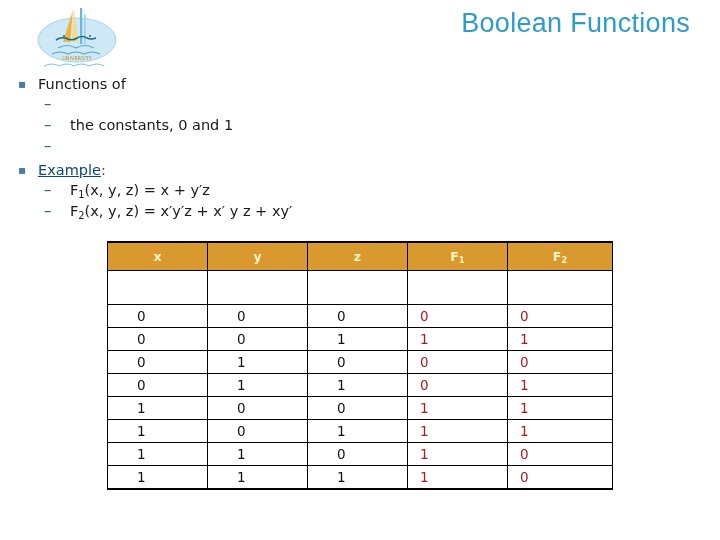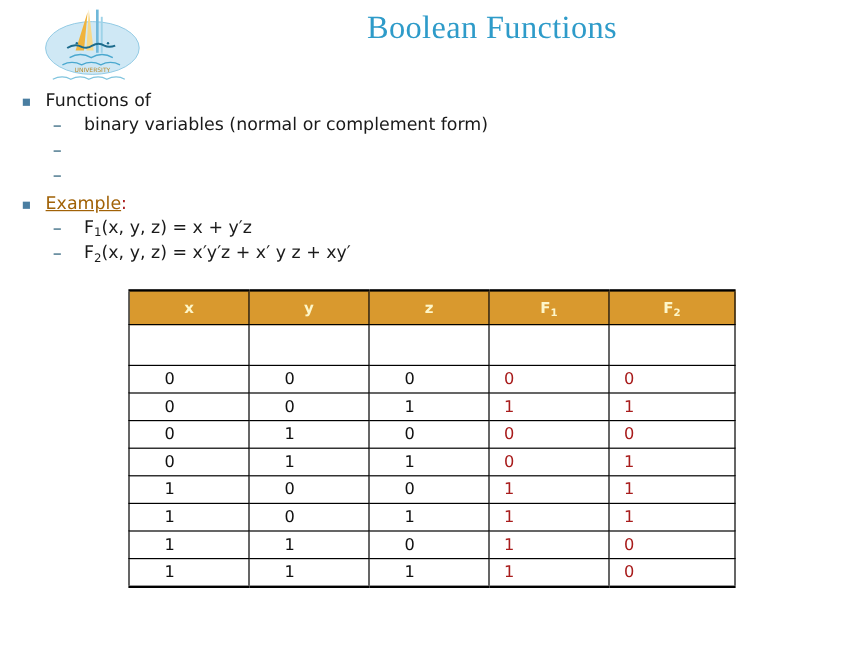--- a/index.html
+++ b/index.html
@@ -23,22 +23,22 @@
     width: 94px;
     height: 70px;
   }
 
   
   #slide-title {
     position: absolute;
     left: 130px;
     top: 8px;
     width: 560px;
-    text-align: center;
-    font-family: Liberation Serif, serif;
+    text-align: right;
+    font-family: Liberation Sans, sans-serif;
     font-size: 27px;
     color: #2e9bc9;
     letter-spacing: 0.3px;
     white-space: nowrap;
   }
 
   
   #body {
     position: absolute;
     left: 0px;
@@ -73,21 +73,21 @@
   }
   .lvl2 .dash {
     position: absolute;
     left: 44px;
     top: 0px;
     color: #33667f;
     font-size: 15px;
     line-height: 21px;
   }
   .example-kw {
-    color: #a16207;
+    color: #0c4a6e;
     text-decoration: underline;
     font-weight: normal;
   }
   sub {
     font-size: 0.68em;
     vertical-align: baseline;
     position: relative;
     top: 0.28em;
   }
 
@@ -153,25 +153,25 @@
 
 <div id="body">
 
   <div class="lvl1">
     <span class="bullet">▪</span>
     <span>Functions of</span>
   </div>
 
   <div class="lvl2">
     <span class="dash">–</span>
-    <span>binary variables (normal or complement form)</span>
-  </div>
-
-  <div class="lvl2">
-    <span class="dash">–</span>
+  </div>
+
+  <div class="lvl2">
+    <span class="dash">–</span>
+    <span>the constants, 0 and 1</span>
   </div>
 
   <div class="lvl2">
     <span class="dash">–</span>
   </div>
 
   <div class="lvl1" style="margin-top:3px;">
     <span class="bullet">▪</span>
     <span class="example-kw">Example</span><span style="color:#a81c1c;">:</span>
   </div>

